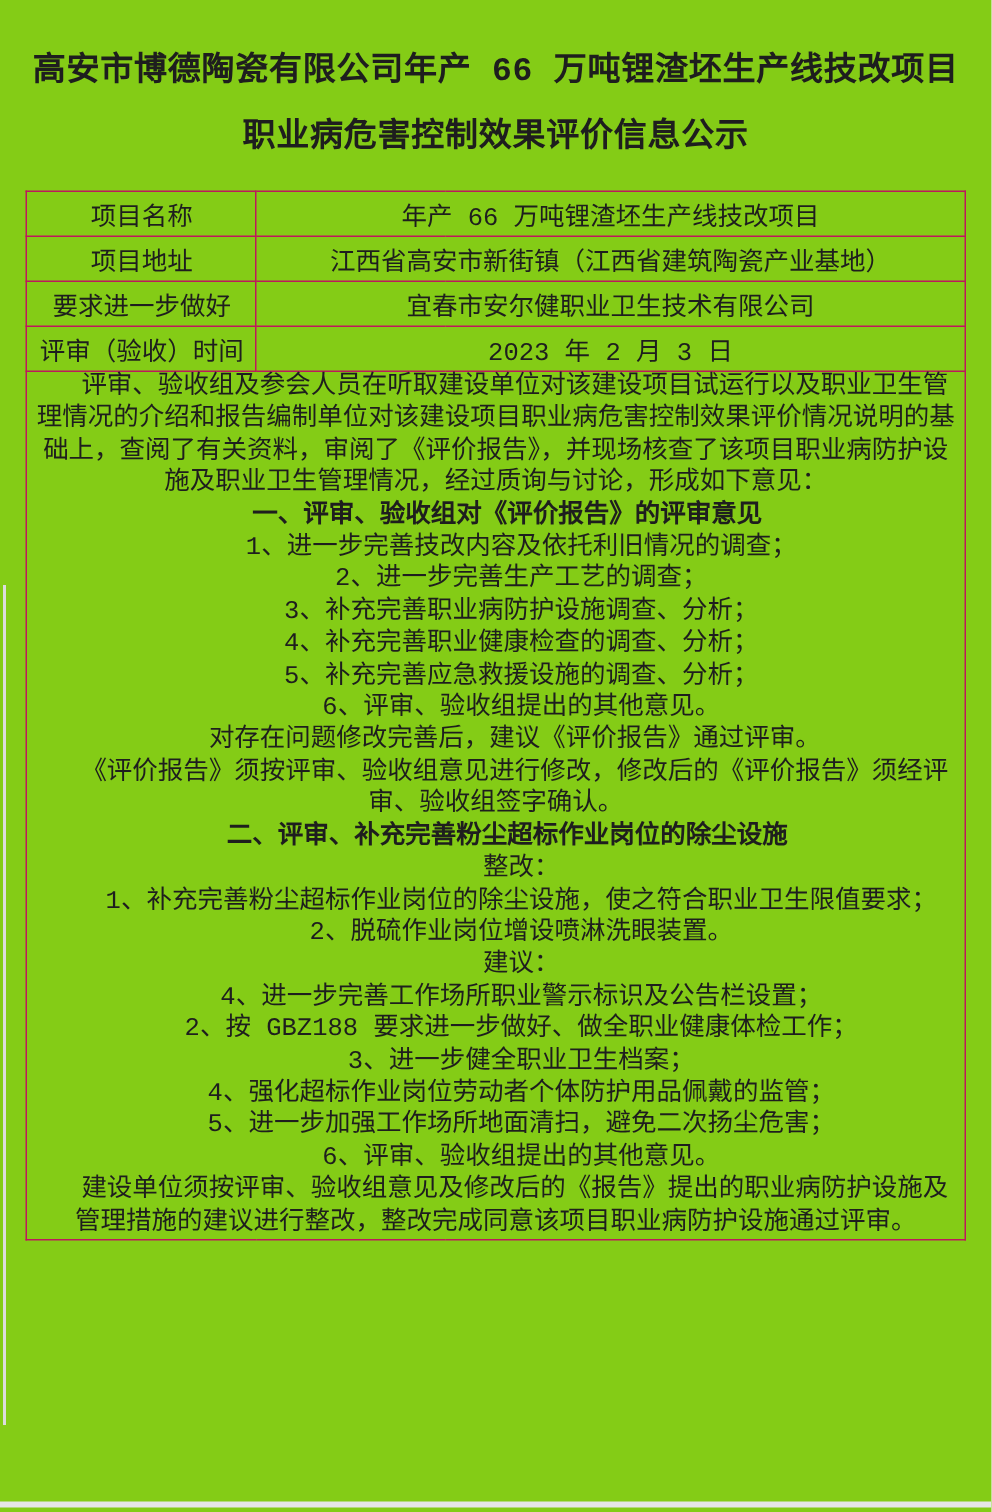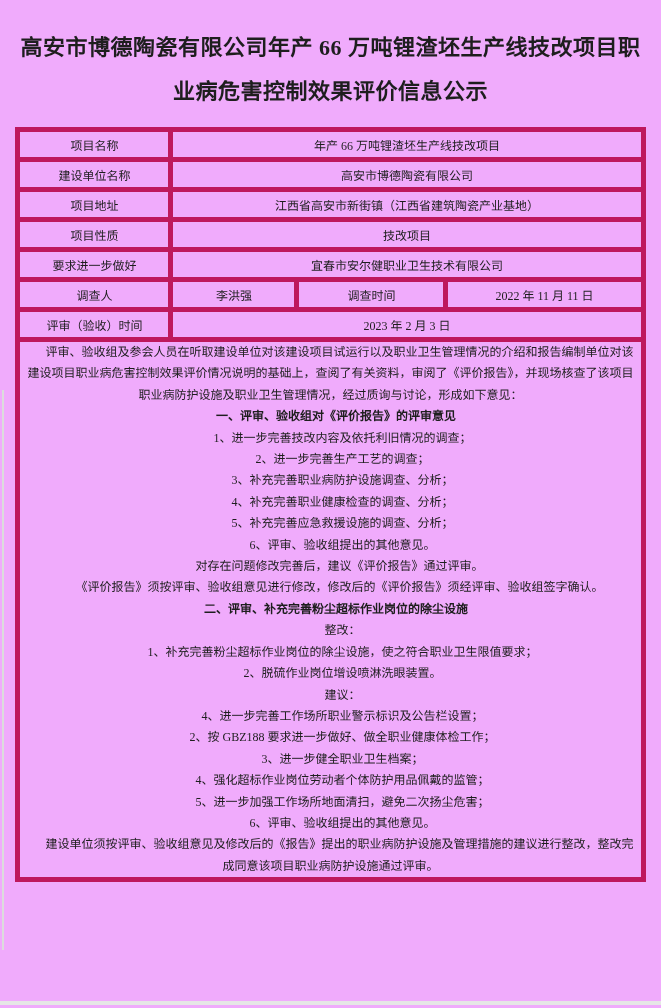--- a/index.html
+++ b/index.html
@@ -2,43 +2,43 @@
 <html lang="zh-CN"><head>
 <meta charset="utf-8">
 <style>
   * { margin: 0; padding: 0; box-sizing: border-box; }
   html, body { background: #f4f4f4; }
   .page {
     position: relative;
     width: 661px;
     height: 1008px;
     margin: 0 auto;
-    background: #f0abfc;
+    background: #84cc16;
     color: #1e1e1e;
-    font-family: Liberation Serif, serif;
+    font-family: Liberation Mono, monospace;
     overflow: hidden;
   }
   .doc-title {
     margin: 26px 12px 0 12px;
     font-size: 22px;
     font-weight: bold;
     text-align: center;
     line-height: 44px;
     letter-spacing: 0.5px;
     word-break: break-all;
   }
   table.info-table {
     width: 625px;
     margin: 13px auto 0 auto;
     border-collapse: collapse;
     table-layout: fixed;
   }
   table.info-table td {
-    border: 5px solid #be185d;
-    font-size: 12px;
+    border: 1px solid #be185d;
+    font-size: 17px;
     text-align: center;
     vertical-align: middle;
     height: 30px;
     padding: 0 2px;
     word-break: break-all;
   }
   col.c1 { width: 153px; }
   col.c2 { width: 126px; }
   col.c3 { width: 149px; }
   col.c4 { width: 197px; }
@@ -80,40 +80,26 @@
         <col class="c2">
         <col class="c3">
         <col class="c4">
     </colgroup>
     <tbody>
       <tr>
         <td>项目名称</td>
         <td colspan="3">年产 66 万吨锂渣坯生产线技改项目</td>
       </tr>
       <tr>
-        <td>建设单位名称</td>
-        <td colspan="3">高安市博德陶瓷有限公司</td>
-      </tr>
-      <tr>
         <td>项目地址</td>
         <td colspan="3">江西省高安市新街镇（江西省建筑陶瓷产业基地）</td>
       </tr>
       <tr>
-        <td>项目性质</td>
-        <td colspan="3">技改项目</td>
-      </tr>
-      <tr>
         <td>要求进一步做好</td>
         <td colspan="3">宜春市安尔健职业卫生技术有限公司</td>
-      </tr>
-      <tr>
-        <td>调查人</td>
-        <td>李洪强</td>
-        <td>调查时间</td>
-        <td>2022 年 11 月 11 日</td>
       </tr>
       <tr>
         <td>评审（验收）时间</td>
         <td colspan="3">2023 年 2 月 3 日</td>
       </tr>
       <tr>
         <td colspan="4" class="body-cell">
           <p class="p-indent">评审、验收组及参会人员在听取建设单位对该建设项目试运行以及职业卫生管理情况的介绍和报告编制单位对该建设项目职业病危害控制效果评价情况说明的基础上，查阅了有关资料，审阅了《评价报告》，并现场核查了该项目职业病防护设施及职业卫生管理情况，经过质询与讨论，形成如下意见：</p>
 
           <p class="p-heading">一、评审、验收组对《评价报告》的评审意见</p>

